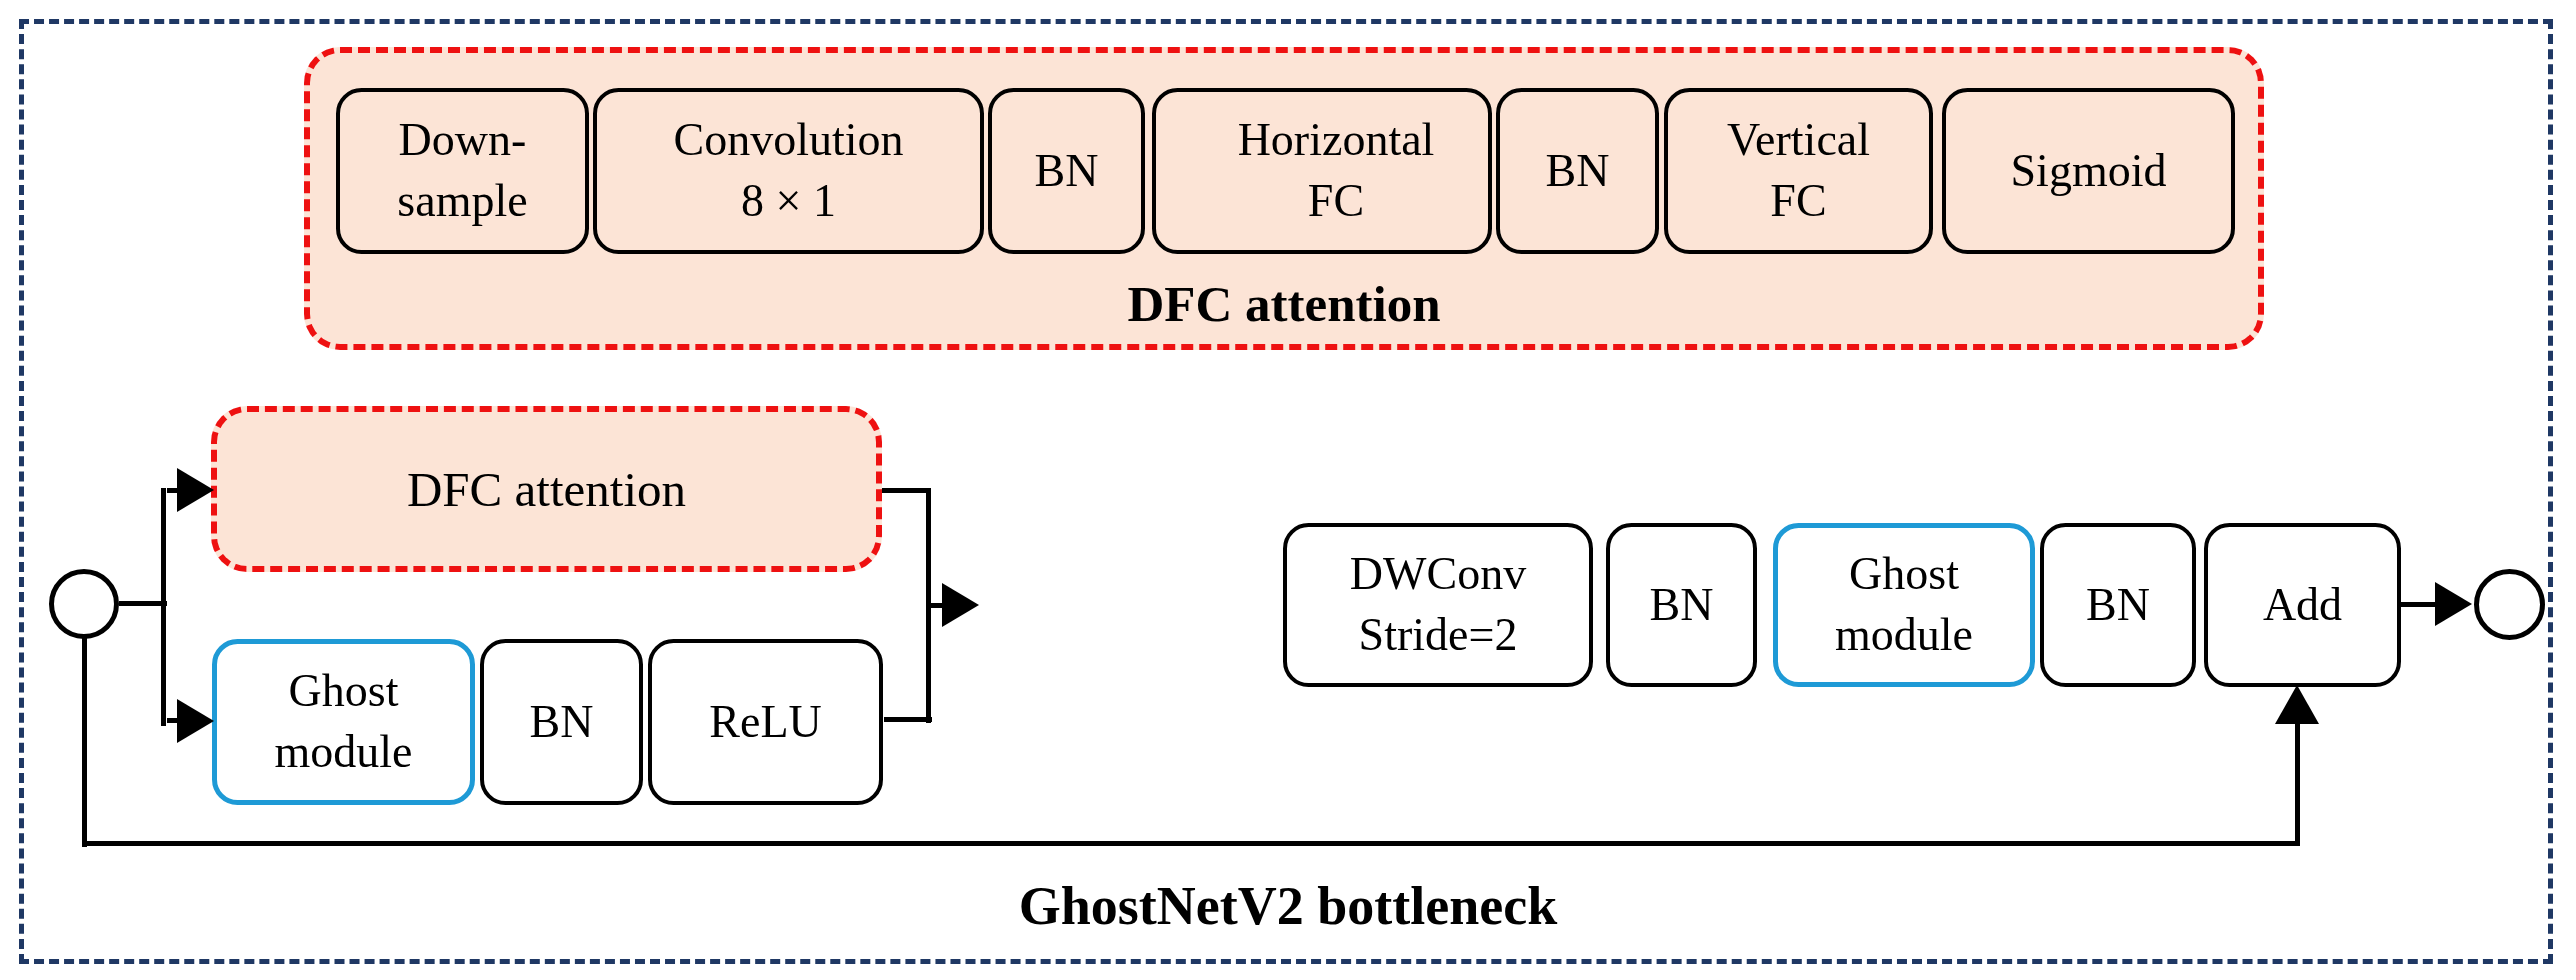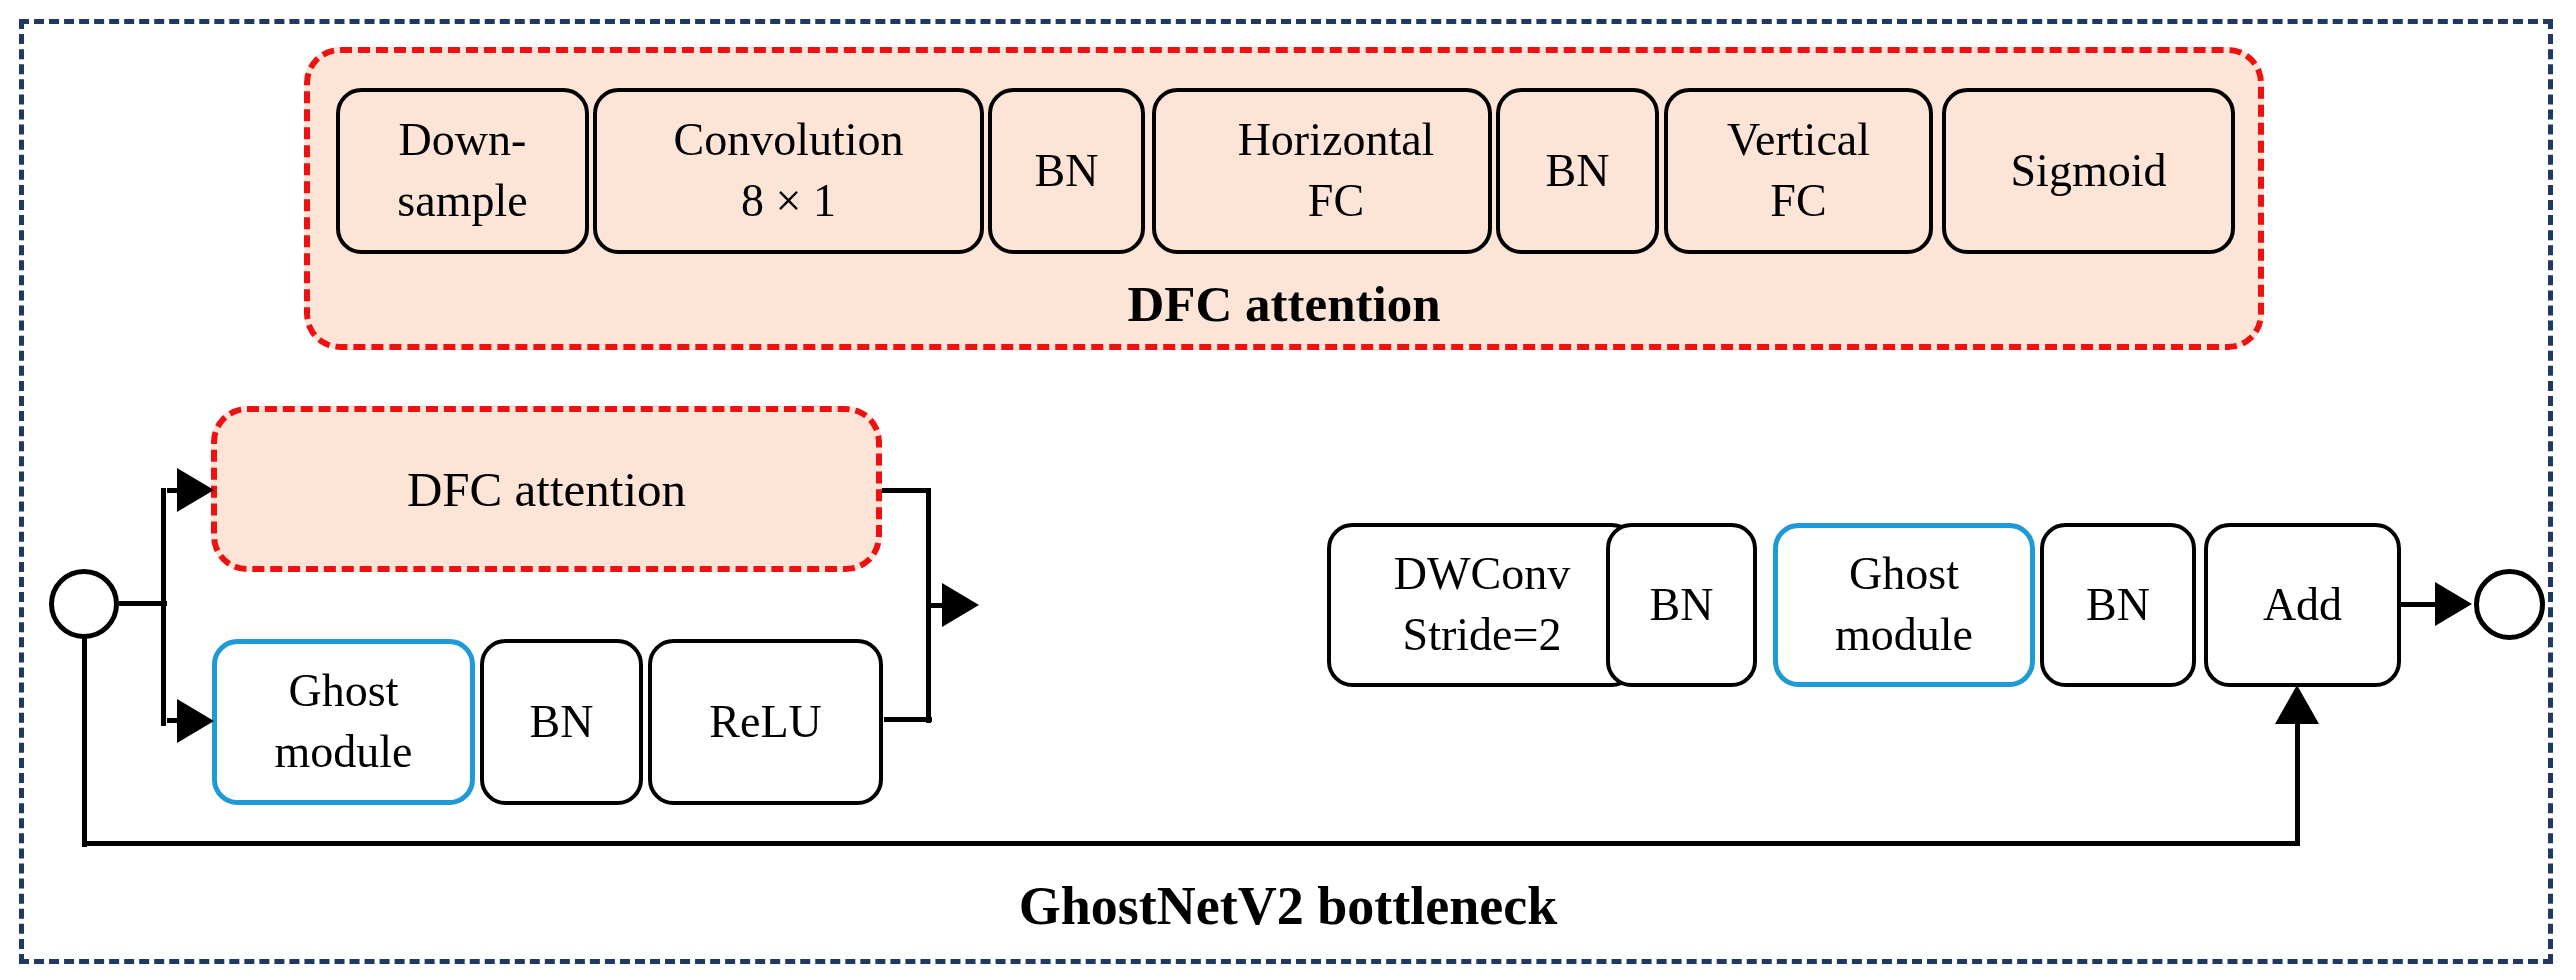--- a/index.html
+++ b/index.html
@@ -62,21 +62,21 @@
 
   <div class="abs circle" style="left:49px; top:569px; width:70px; height:70px;"></div>
 
   <div class="abs dfc-container dfc-small-label" style="left:211px; top:406px; width:671px; height:166px;">DFC attention</div>
 
   <div class="abs box blue" style="left:212px; top:639px; width:263px; height:166px;">Ghost
 module</div>
   <div class="abs box" style="left:480px; top:639px; width:163px; height:166px;">BN</div>
   <div class="abs box" style="left:648px; top:639px; width:235px; height:166px;">ReLU</div>
 
-  <div class="abs box" style="left:1283px; top:523px; width:310px; height:164px;margin-left:44px;">DWConv
+  <div class="abs box" style="left:1283px; top:523px; width:310px; height:164px;">DWConv
 Stride=2</div>
   <div class="abs box" style="left:1606px; top:523px; width:151px; height:164px;">BN</div>
   <div class="abs box blue" style="left:1773px; top:523px; width:262px; height:164px;">Ghost
 module</div>
   <div class="abs box" style="left:2040px; top:523px; width:156px; height:164px;">BN</div>
   <div class="abs box" style="left:2204px; top:523px; width:197px; height:164px;">Add</div>
 
   <div class="abs circle" style="left:2474px; top:569px; width:71px; height:71px;"></div>
 
   <div class="abs line" style="left:119px; top:601px; width:48px; height:5.1px;"></div>

